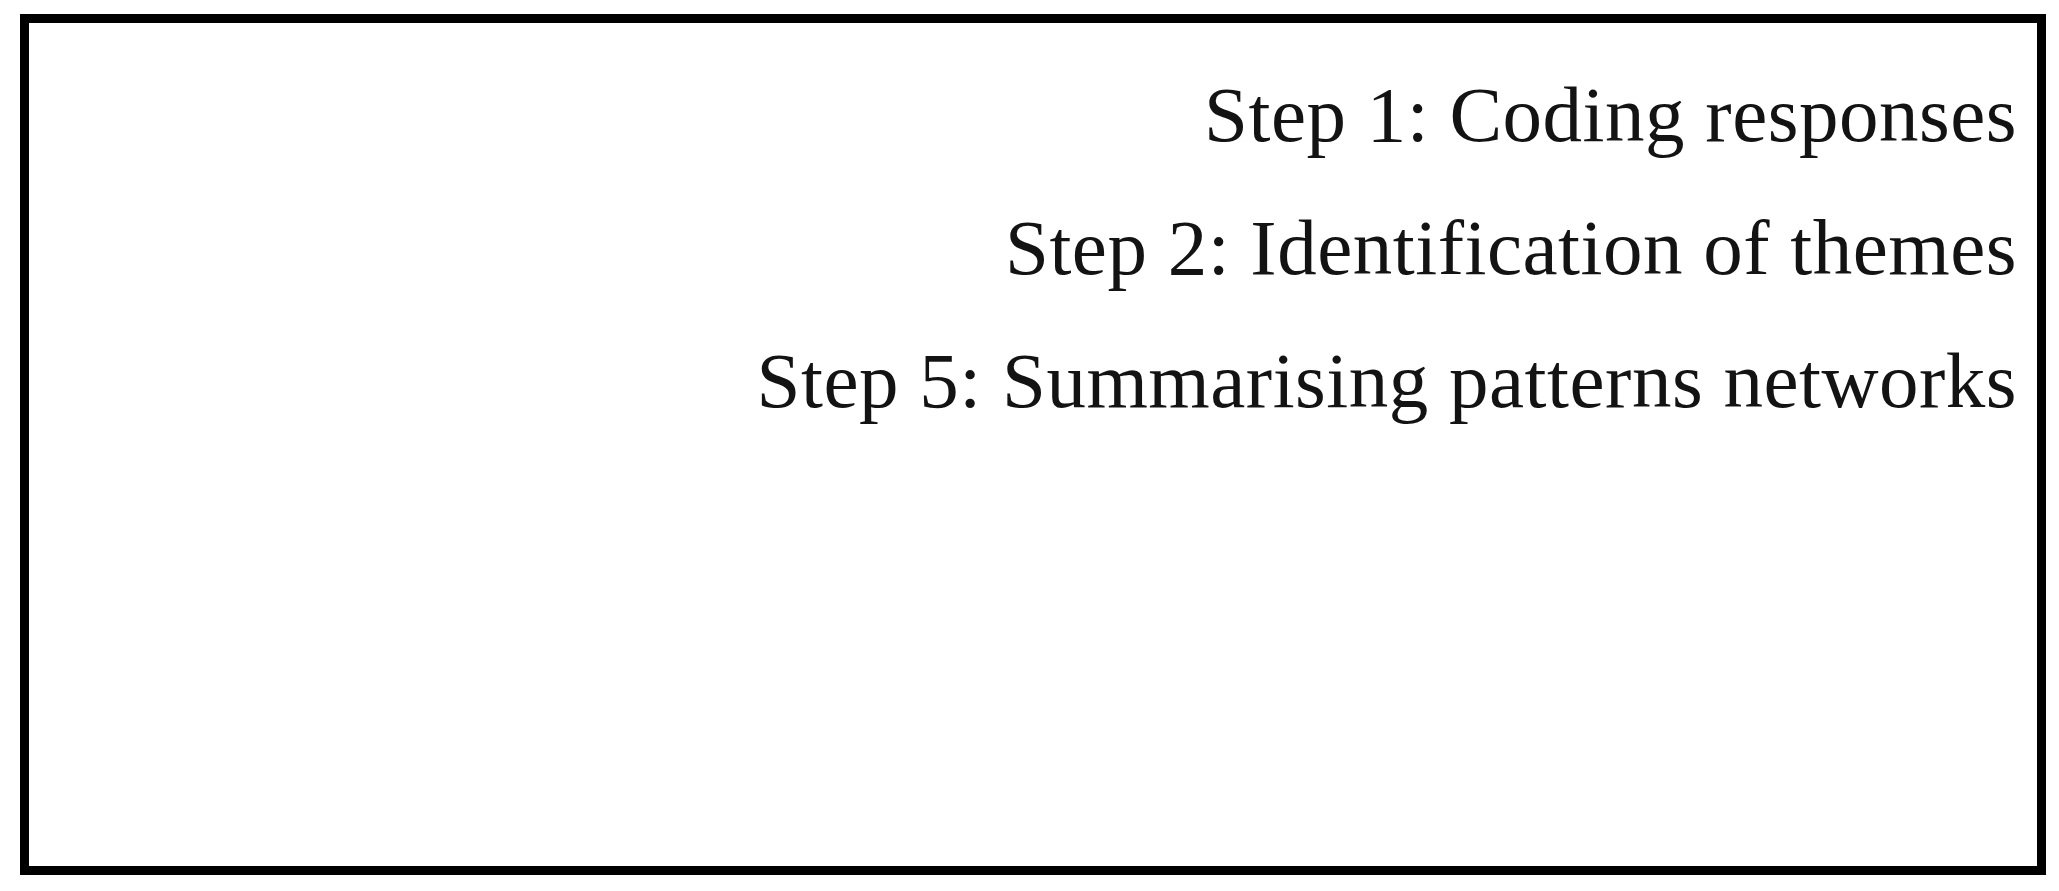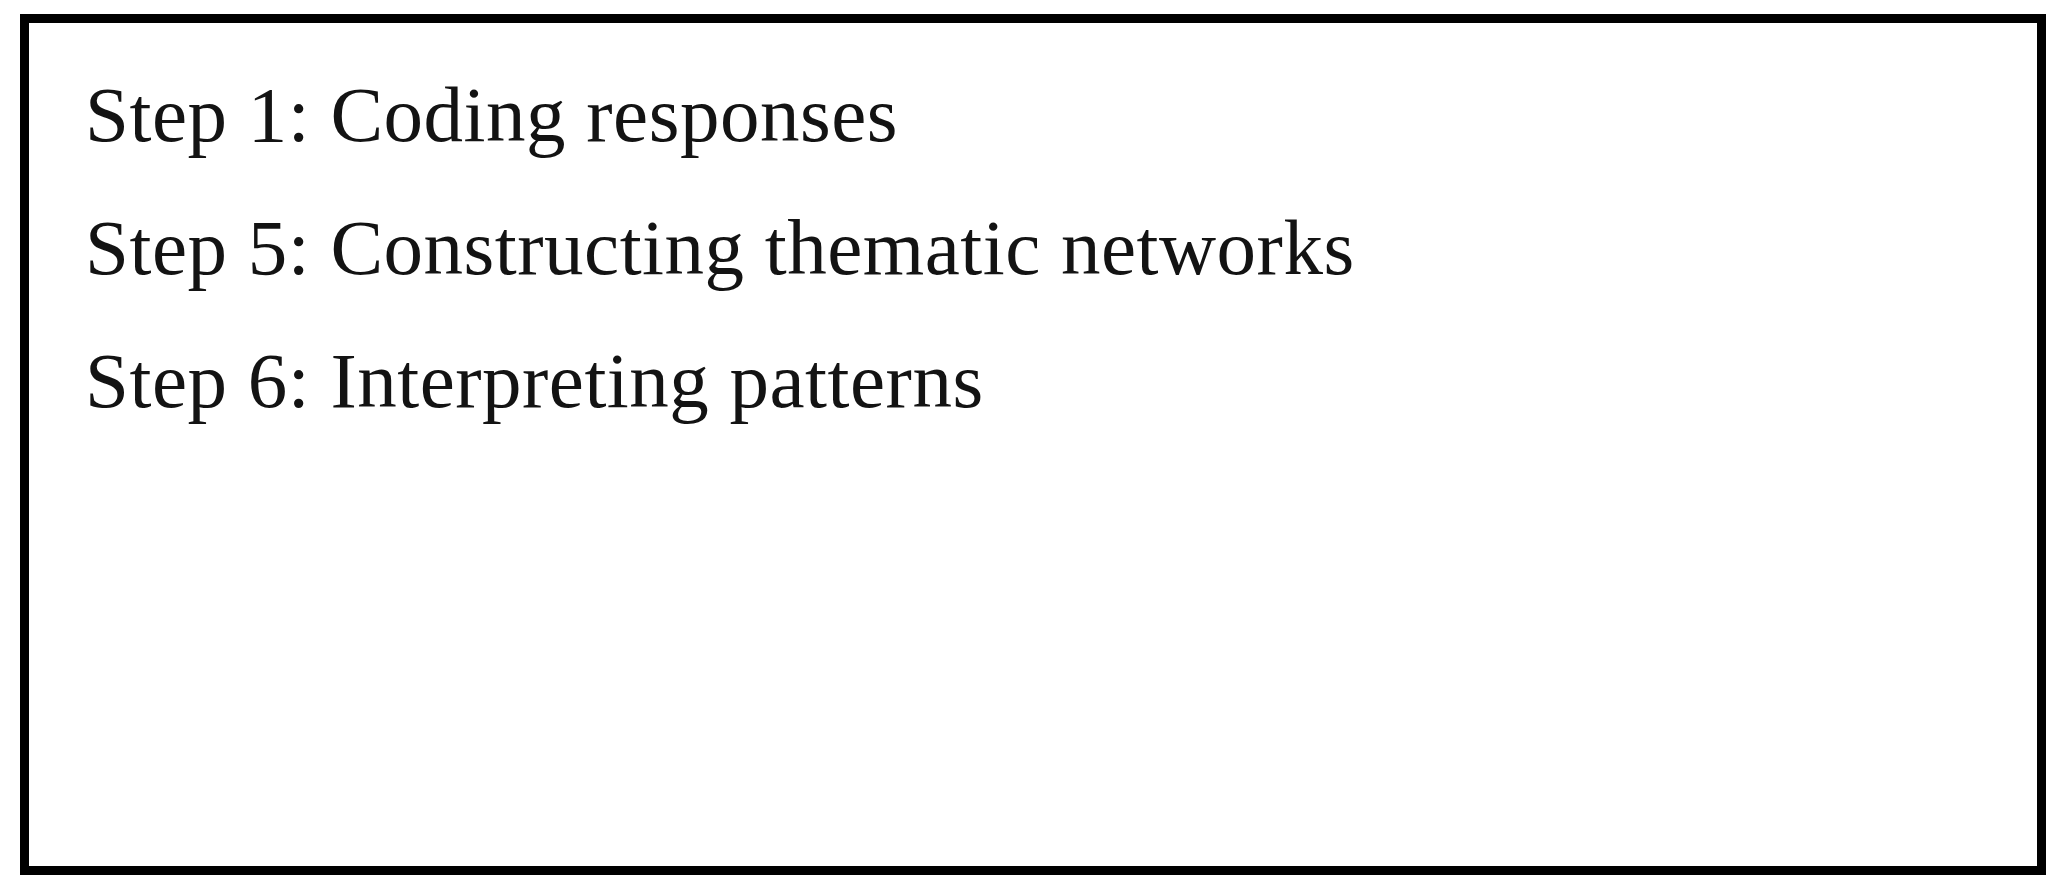--- a/index.html
+++ b/index.html
@@ -17,30 +17,31 @@
   .steps-box {
     position: absolute;
     left: 20px;
     top: 14px;
     width: 2026px;
     height: 861px;
     box-sizing: border-box;
     border: 9px solid #000000;
     background: #ffffff;
     padding: 25px 20px 13px 56px;
+    text-align: right;
   }
   .step-line {
     margin: 0;
     font-size: 79px;
     line-height: 133px;
     color: #131313;
     letter-spacing: 0.5px;
     white-space: nowrap;
   }
 </style>
 </head>
 <body>
 
 <div class="steps-box">
   <p class="step-line">Step 1: Coding responses</p>
-  <p class="step-line">Step 5: Constructing thematic networks</p>
-  <p class="step-line">Step 6: Interpreting patterns</p>
+  <p class="step-line">Step 2: Identification of themes</p>
+  <p class="step-line">Step 5: Summarising patterns networks</p>
 </div>
 
 </body></html>

